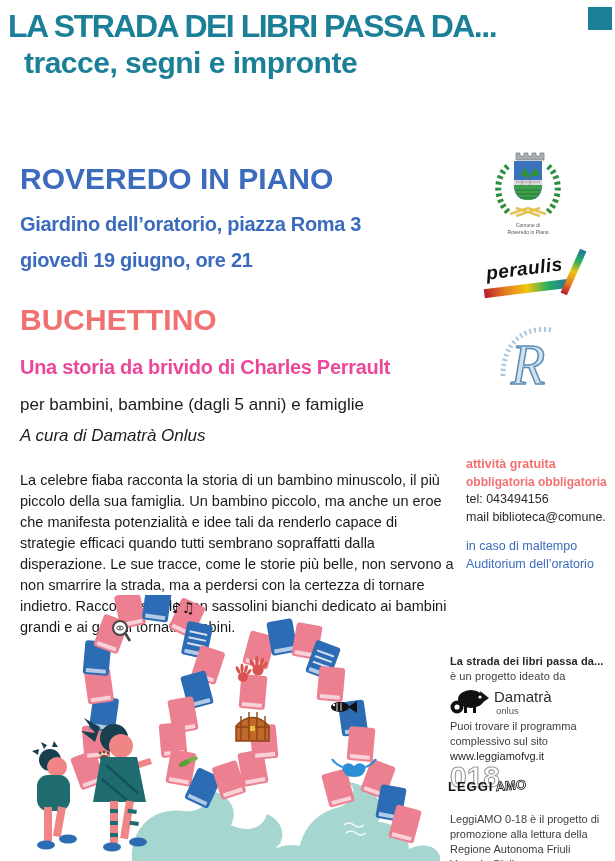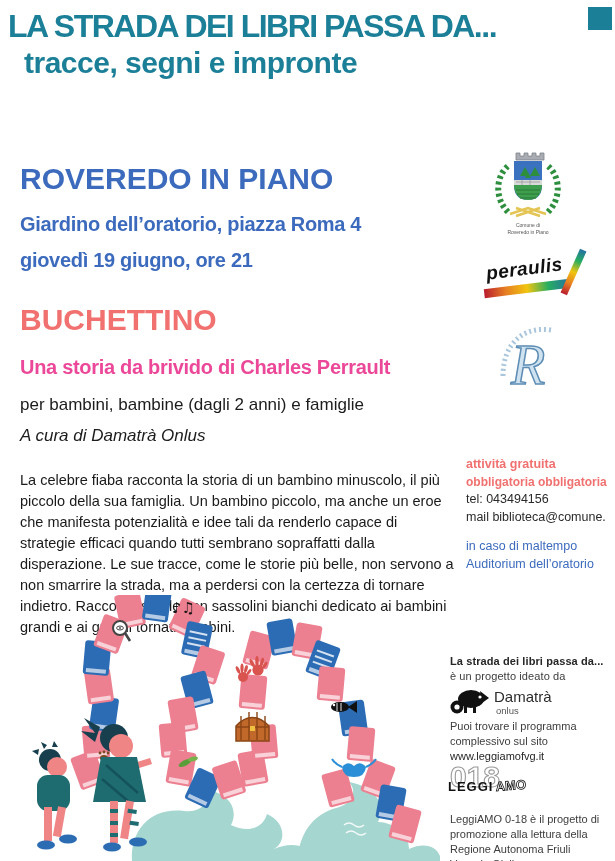--- a/index.html
+++ b/index.html
@@ -53,25 +53,25 @@
 </head>
 <body>
 
 <div id="page">
 
   <div class="abs title1">LA STRADA DEI LIBRI PASSA DA...</div>
   <div class="abs title2">tracce, segni e impronte</div>
   <div class="abs corner-square"></div>
 
   <div class="abs ev-town">ROVEREDO IN PIANO</div>
-  <div class="abs ev-venue">Giardino dell’oratorio, piazza Roma 4</div>
+  <div class="abs ev-venue">Giardino dell’oratorio, piazza Roma 3</div>
   <div class="abs ev-date">giovedì 19 giugno, ore 21</div>
   <div class="abs ev-show">BUCHETTINO</div>
   <div class="abs ev-showsub">Una storia da brivido di Charles Perrault</div>
-  <div class="abs ev-aud">per bambini, bambine (dagli 2 anni) e famiglie</div>
+  <div class="abs ev-aud">per bambini, bambine (dagli 5 anni) e famiglie</div>
   <div class="abs ev-cur">A cura di Damatrà Onlus</div>
   <div class="abs ev-desc">La celebre fiaba racconta la storia di un bambino minuscolo, il più piccolo della sua famiglia. Un bambino piccolo, ma anche un eroe che manifesta potenzialità e idee tali da renderlo capace di strategie efficaci quando tutti sembrano sopraffatti dalla disperazione. Le sue tracce, come le storie più belle, non servono a non smarrire la strada, ma a perdersi con la certezza di tornare indietro. Racconto serale con sassolini bianchi dedicato ai bambini grandi e ai grandi tornati bambini.</div>
 
   <svg class="abs crest" width="76" height="100" viewBox="0 0 76 100">
 
     <path d="M18 64 C 4 50 6 28 18 18" fill="none" stroke="#2d8f3e" stroke-width="6" stroke-dasharray="3 3"></path>
     <path d="M58 64 C 72 50 70 28 58 18" fill="none" stroke="#2d8f3e" stroke-width="6" stroke-dasharray="3 3"></path>
 
     <path d="M26 12 v-7 h4 v3 h4 v-3 h4 v3 h4 v-3 h4 v3 h4 v-3 h4 v7 z" fill="#a9adb3" stroke="#7d828a" stroke-width="0.8"></path>
 

